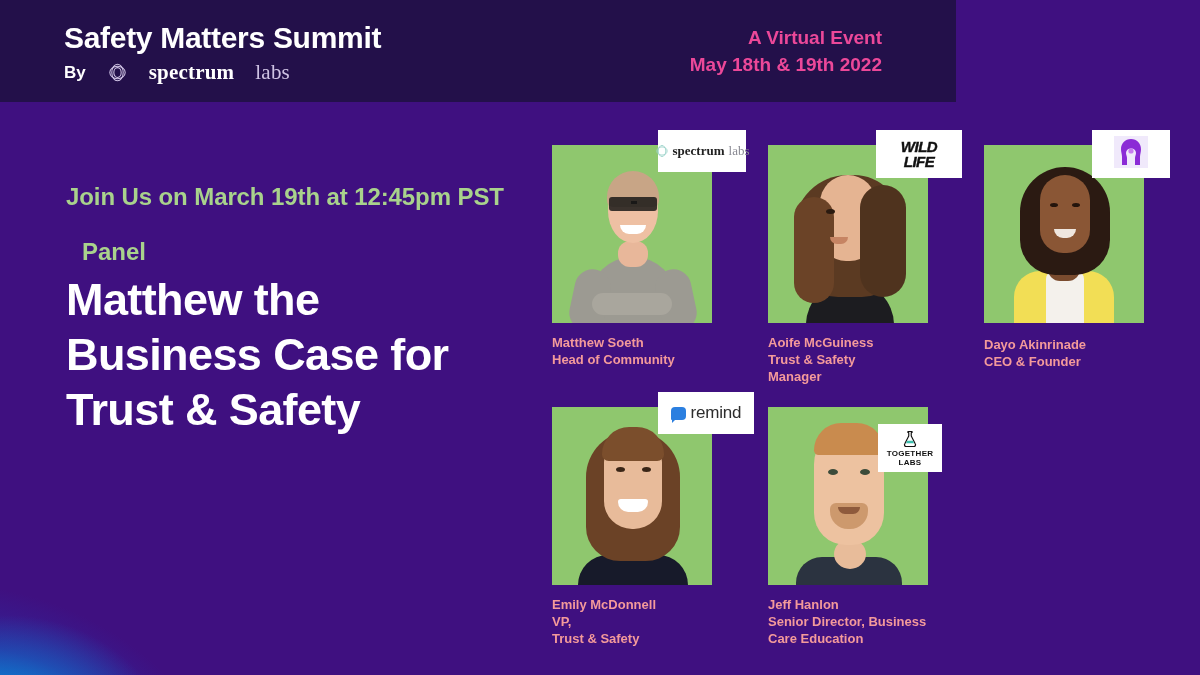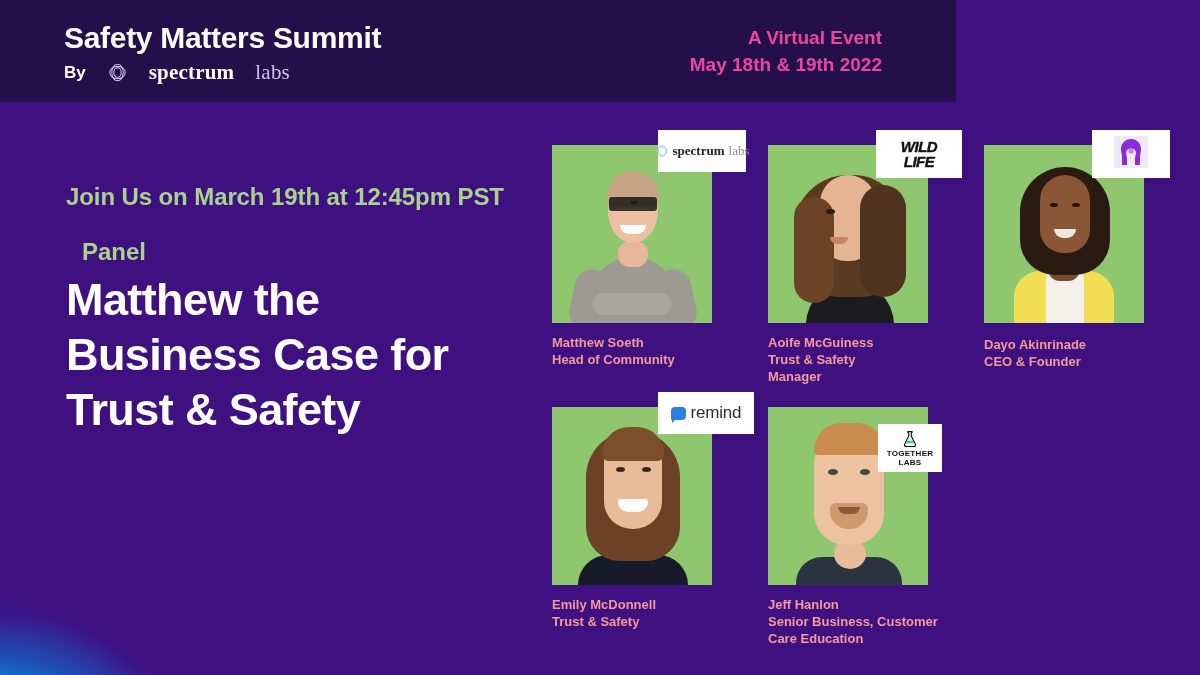--- a/index.html
+++ b/index.html
@@ -305,20 +305,21 @@
         </div>
       </div>
       <div class="logo-badge" style="left:106px;top:-15px;width:96px;height:42px;">
         <div class="remind-row">
           <span class="bubble"></span>
           <span class="remind-word">remind</span>
         </div>
       </div>
       <div class="name-block">
         <div class="sp-name">Emily McDonnell</div>
+        <div class="sp-role">VP,</div>
         <div class="sp-role">Trust &amp; Safety</div>
       </div>
     </div>
 
     <div class="card" style="width:216px;">
       <div class="photo">
         <div class="fig">
           <div class="sk" style="left:28px;top:150px;width:106px;height:48px;background:#2B3340;border-radius:26px 26px 0 0;"></div>
           <div class="sk" style="left:66px;top:132px;width:32px;height:30px;background:#E8BC9A;"></div>
           <div class="sk" style="left:46px;top:22px;width:70px;height:116px;background:#EDC2A0;border-radius:35px 35px 32px 32px;"></div>
@@ -334,18 +335,18 @@
           <svg width="20" height="20" viewBox="0 0 24 24" aria-hidden="true" style="display:block;margin:0 auto;">
             <path d="M9.5 3h5v1.2h-1v4.3l4.6 9A2.1 2.1 0 0 1 16.2 21H7.8a2.1 2.1 0 0 1-1.9-3.5l4.6-9V4.2h-1V3z" fill="none" stroke="#111" stroke-width="1.4" stroke-linejoin="round"></path>
             <path d="M8.6 14h6.8l1.5 3H7.1z" fill="#3CBFAE"></path>
           </svg>
           <div class="tl-word">TOGETHER</div>
           <div class="tl-word">LABS</div>
         </div>
       </div>
       <div class="name-block">
         <div class="sp-name">Jeff Hanlon</div>
-        <div class="sp-role">Senior Business, Customer</div>
+        <div class="sp-role">Senior Director, Business</div>
         <div class="sp-role">Care Education</div>
       </div>
     </div>
   </div>
 </div>
 
 </body></html>

